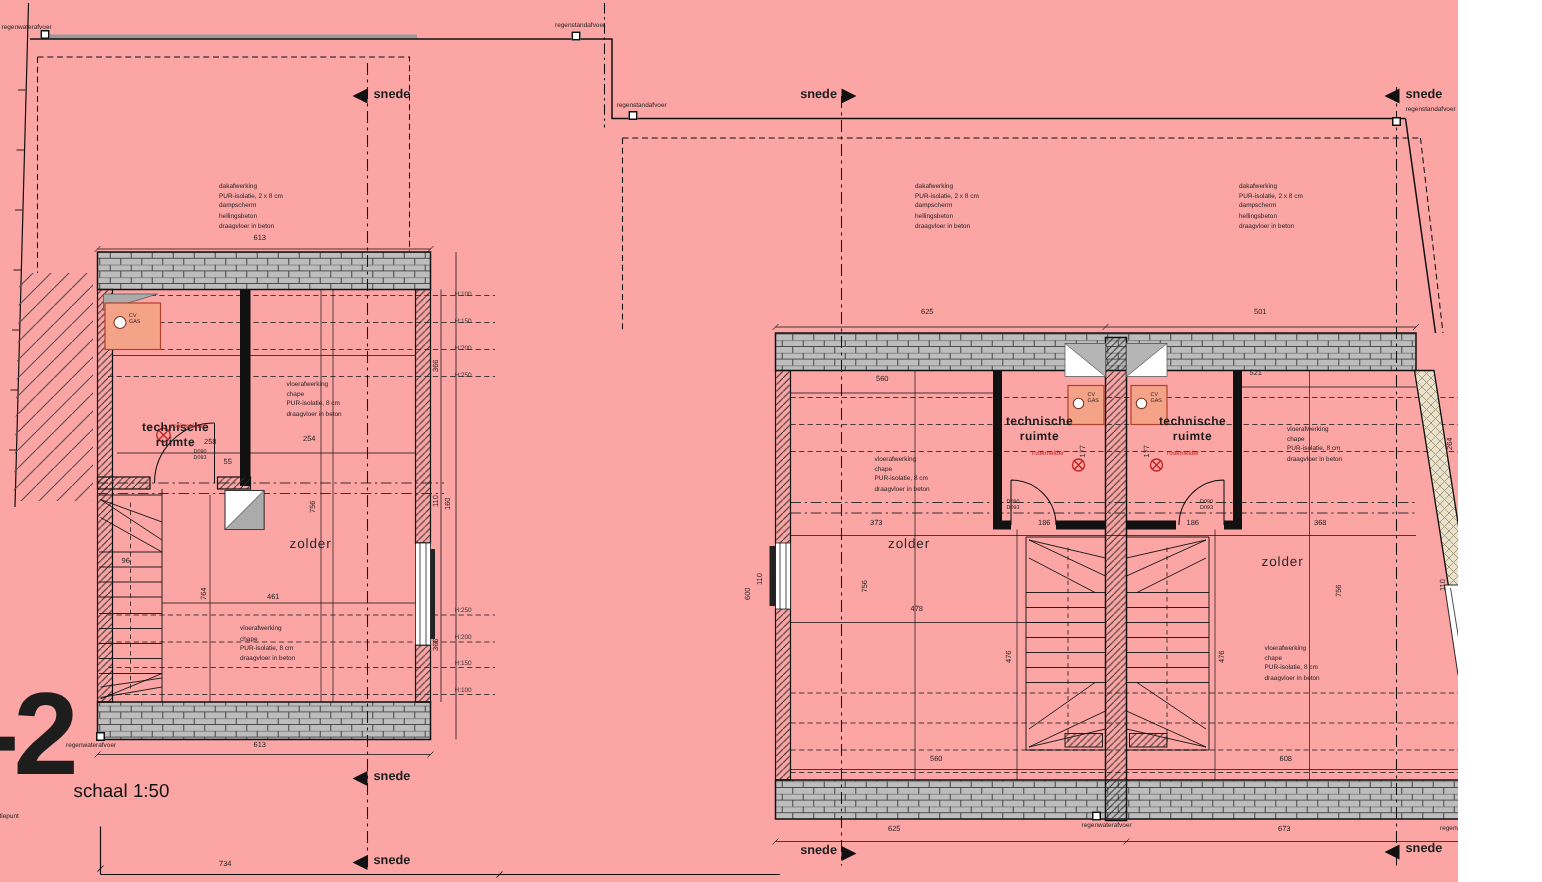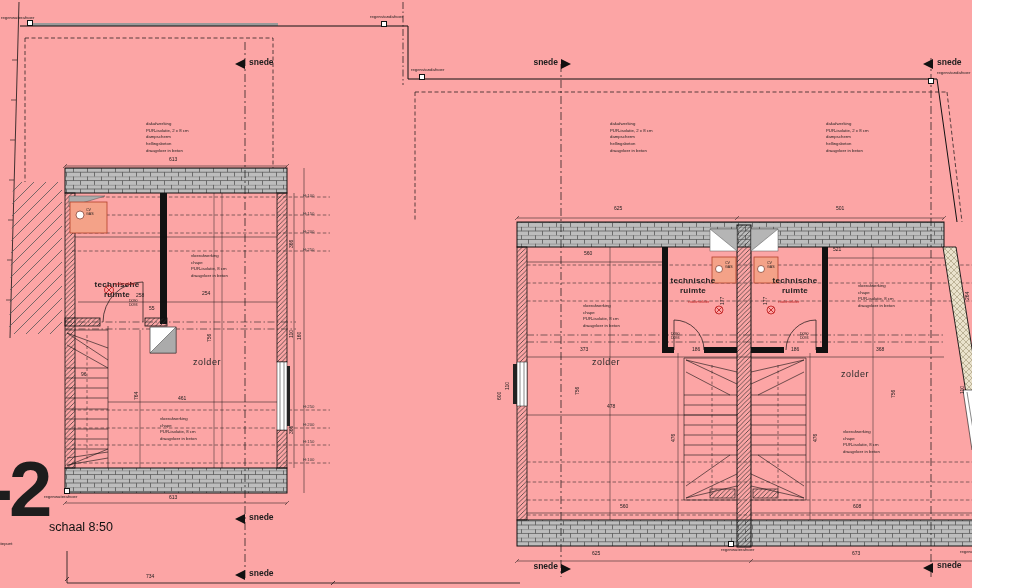--- a/index.html
+++ b/index.html
@@ -268,21 +268,21 @@
 <div class="lbl h" style="left:303px;top:404px">H:250</div>
 <div class="lbl h" style="left:303px;top:422px">H:200</div>
 <div class="lbl h" style="left:303px;top:439px">H:150</div>
 <div class="lbl h" style="left:303px;top:457px">H:100</div>
 <div class="lbl snede" style="left:249px;top:512px">snede</div>
 <div class="lbl snede" style="left:249px;top:568px">snede</div>
 <div class="lbl t4" style="left:44px;top:494px">regenwaterafvoer</div>
 <div class="sq" style="left:64px;top:488px"></div>
 <div class="lbl t4" style="left:-14px;top:541px">referentiepunt</div>
 <div class="lbl title-num" style="left:-13px;top:458px">-2</div>
-<div class="lbl scale" style="left:49px;top:519px">schaal 8:50</div>
+<div class="lbl scale" style="left:49px;top:519px">schaal 1:50</div>
 
 <div class="lbl t4" style="left:370px;top:14px">regenstandafvoer</div>
 <div class="sq" style="left:381px;top:21px"></div>
 <div class="lbl t4" style="left:411px;top:67px">regenstandafvoer</div>
 <div class="sq" style="left:419px;top:74px"></div>
 <div class="lbl snede right" style="left:526px;top:57px;width:32px">snede</div>
 <div class="lbl t4" style="left:937px;top:70px">regenstandafvoer</div>
 <div class="sq" style="left:928px;top:78px"></div>
 <div class="lbl snede" style="left:937px;top:57px">snede</div>
 <div class="lbl note" style="left:610px;top:121px">dakafwerking

